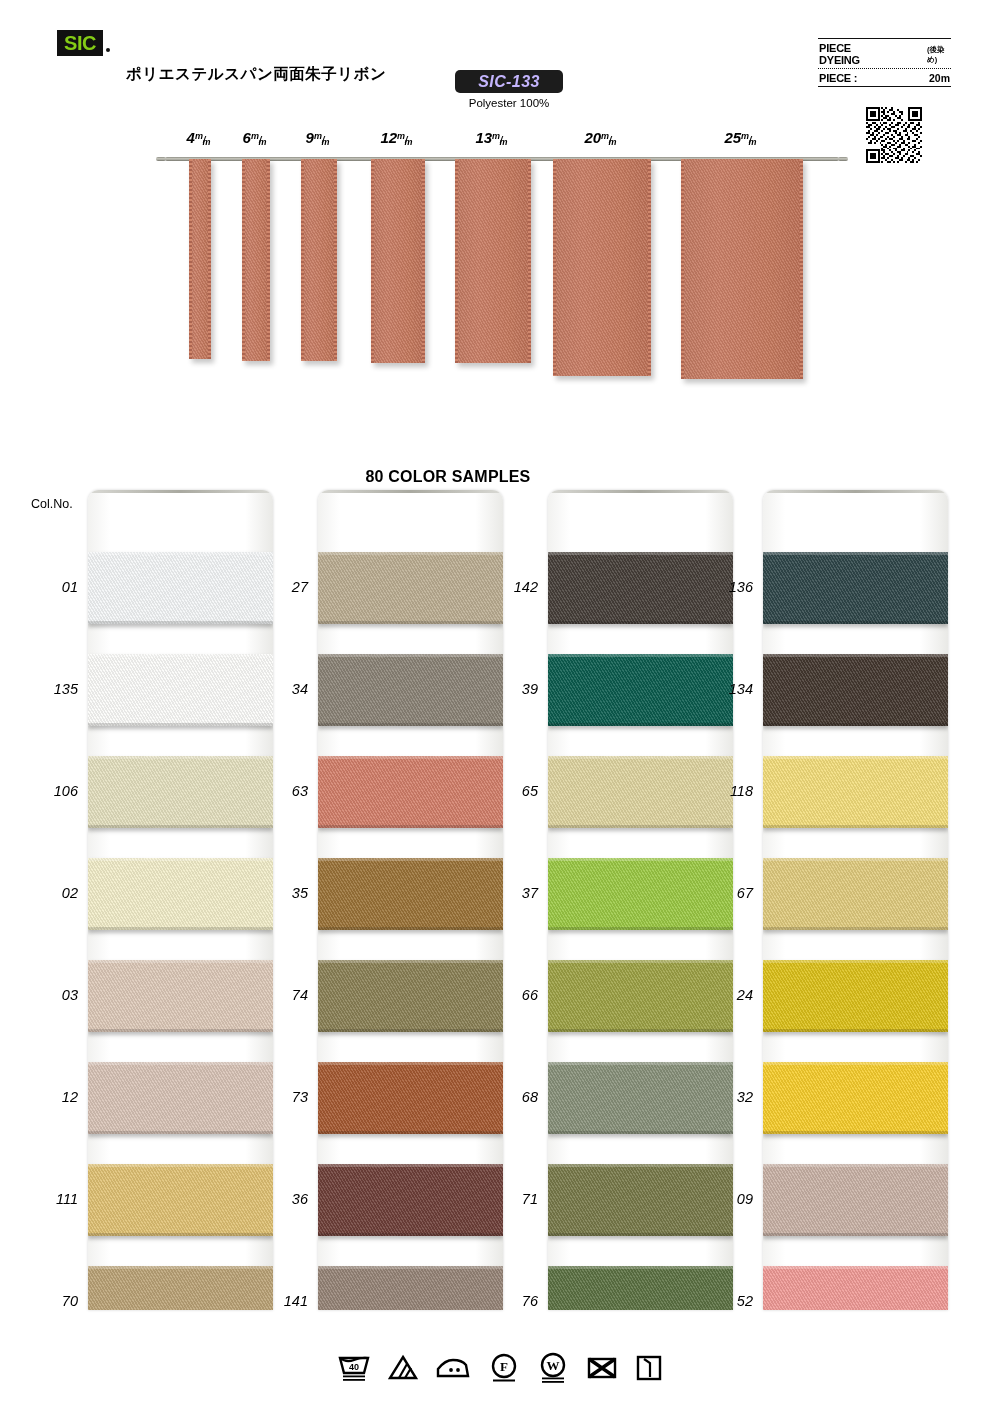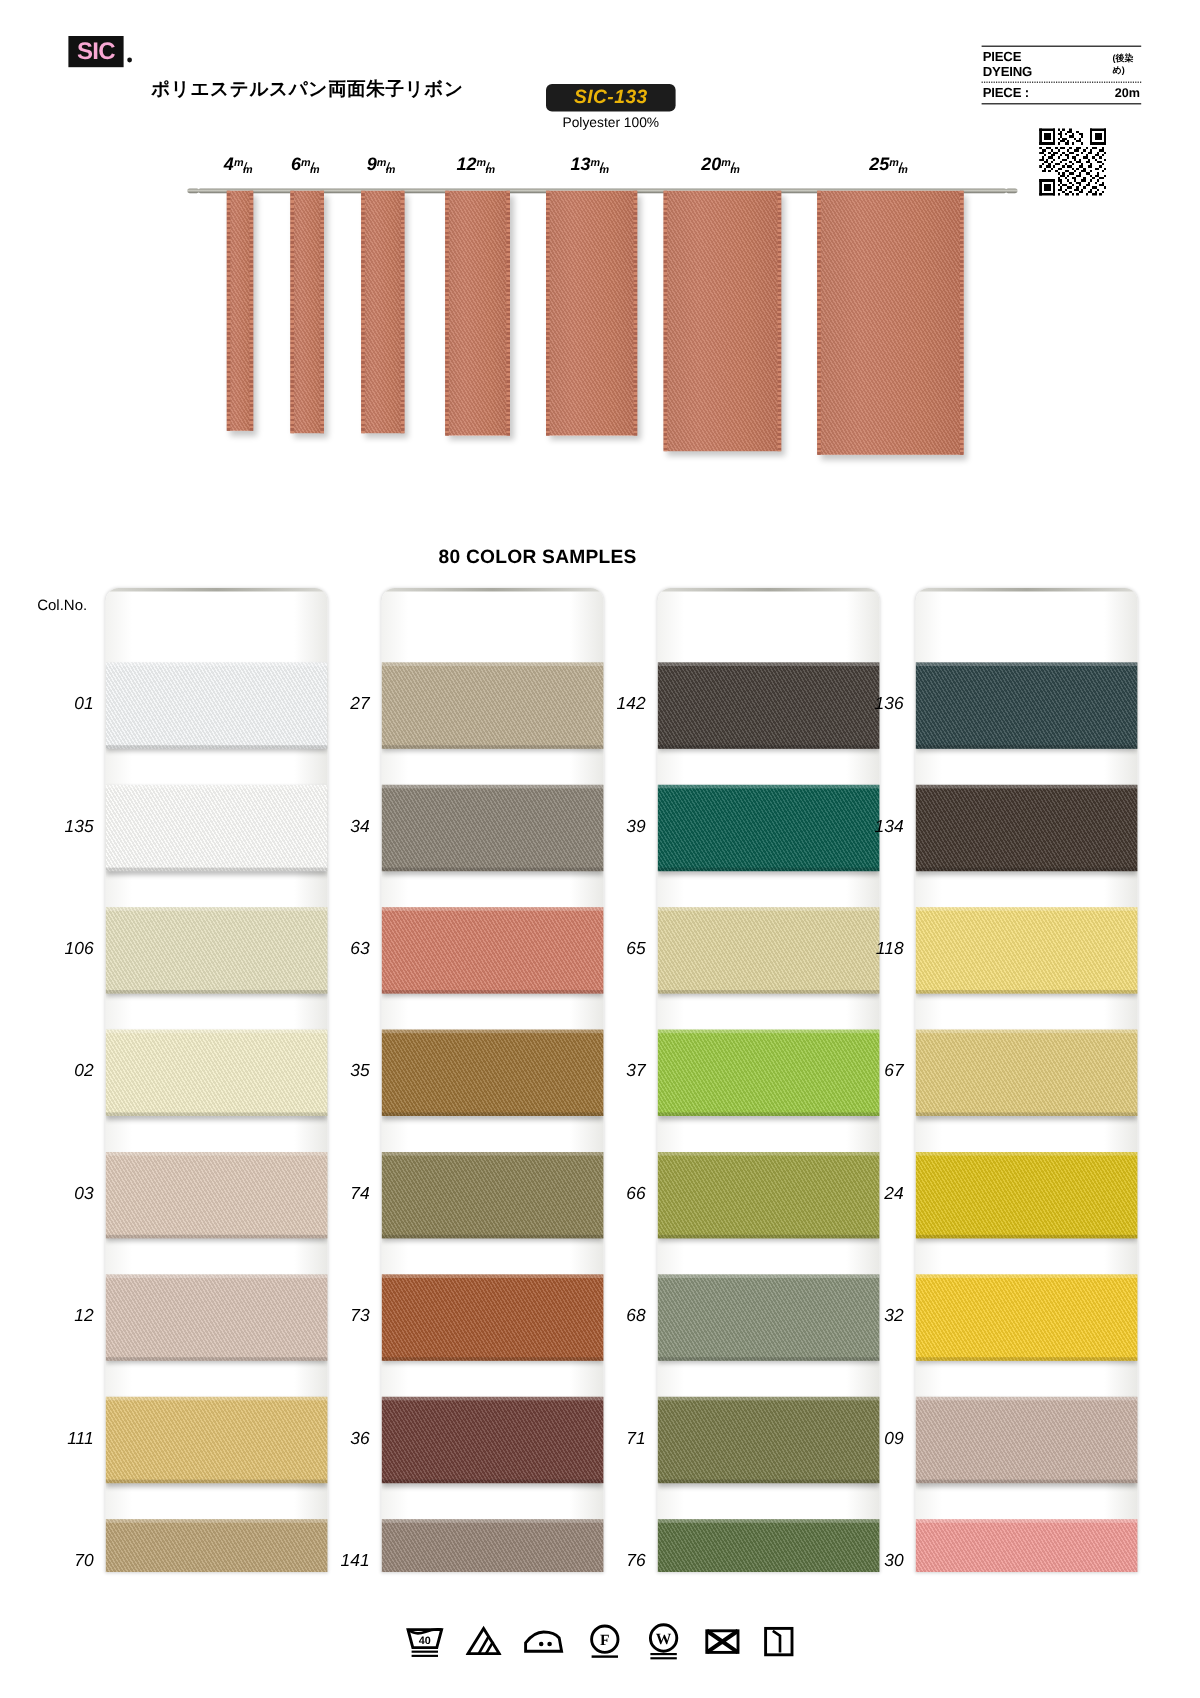--- a/index.html
+++ b/index.html
@@ -12,21 +12,21 @@
     overflow:hidden;
   }
 
   
   .header{position:relative;height:118px;}
 
   .sic-logo{
     position:absolute;left:57px;top:30px;
     width:46px;height:26px;
     background:#111;
-    color:#f9a8d4;
+    color:#84cc16;
     font-weight:bold;
     font-size:20px;
     letter-spacing:-0.5px;
     display:flex;align-items:center;justify-content:center;
     font-family:"Liberation Sans", sans-serif;
   }
   .sic-dot{
     position:absolute;left:106px;top:48px;
     width:4px;height:4px;background:#111;border-radius:50%;
   }
@@ -43,21 +43,21 @@
     position:absolute;left:126px;top:64px;
     font-size:15.5px;
     font-weight:bold;
     letter-spacing:0.5px;
     white-space:nowrap;
   }
 
   .code-badge{
     position:absolute;left:455px;top:70px;
     width:108px;height:23px;
-    background:#1c1c1c;color:#eab308;
+    background:#1c1c1c;color:#c4b5fd;
     border-radius:5px;
     display:flex;align-items:center;justify-content:center;
     font-size:16px;font-weight:bold;font-style:italic;
     letter-spacing:0.4px;
   }
   .material{
     position:absolute;left:455px;top:97px;width:108px;
     text-align:center;font-size:11.5px;
   }
 
@@ -115,21 +115,21 @@
   }
   .ribbon:before,.ribbon:after{
     content:"";position:absolute;top:0;bottom:0;width:3px;
     background:repeating-linear-gradient(#d0876c 0 2px,#ab6450 2px 4px);
   }
   .ribbon:before{left:0;}
   .ribbon:after{right:0;}
 
   
   .samples-title{
-    position:absolute;left:0;top:456px;width:896px;
+    position:absolute;left:0;top:468px;width:896px;
     text-align:center;font-size:16px;font-weight:bold;letter-spacing:0.2px;
   }
   .colno-label{
     position:absolute;left:31px;top:497px;
     font-size:12.5px;
   }
 
   .card{
     position:absolute;top:490px;
     width:185px;height:820px;
@@ -572,21 +572,21 @@
         <div class="edge-top"></div>
       </div>
     </div>
     <div class="colnum" style="left: 707px; top: 579px;">136</div>
     <div class="colnum" style="left: 707px; top: 681px;">134</div>
     <div class="colnum" style="left: 707px; top: 783px;">118</div>
     <div class="colnum" style="left: 707px; top: 885px;">67</div>
     <div class="colnum" style="left: 707px; top: 987px;">24</div>
     <div class="colnum" style="left: 707px; top: 1089px;">32</div>
     <div class="colnum" style="left: 707px; top: 1191px;">09</div>
-    <div class="colnum" style="left: 707px; top: 1293px;">30</div>
+    <div class="colnum" style="left: 707px; top: 1293px;">52</div>
     <div class="card" style="left: 763px;">
       <div class="card-top-edge"></div>
       <div class="swatch" style="top: 62px; background: rgb(48, 71, 74);">
         <div class="weave"></div>
         <div class="edge-top"></div>
         <div class="edge-bot"></div>
       </div>
       <div class="swatch" style="top: 164px; background: rgb(68, 56, 48);">
         <div class="weave"></div>
         <div class="edge-top"></div>

